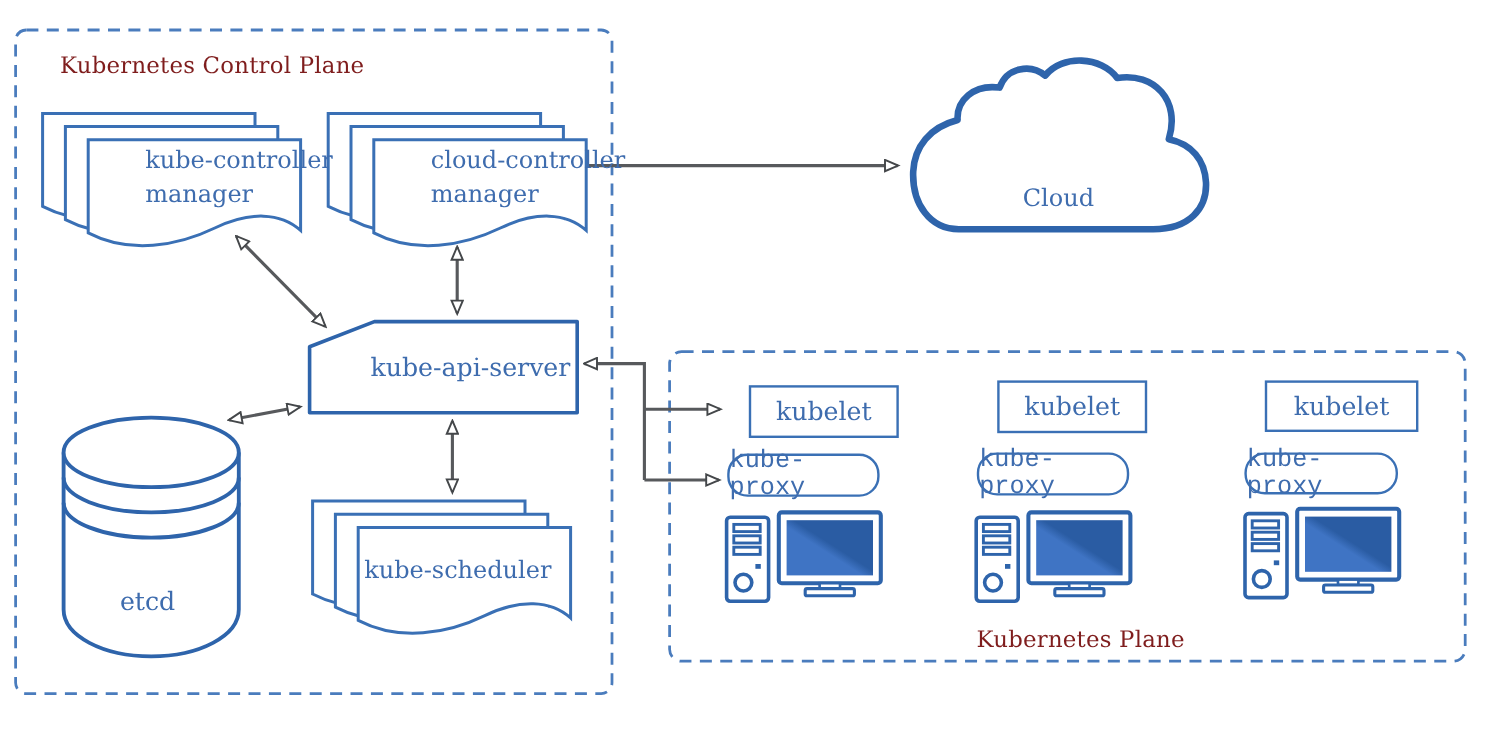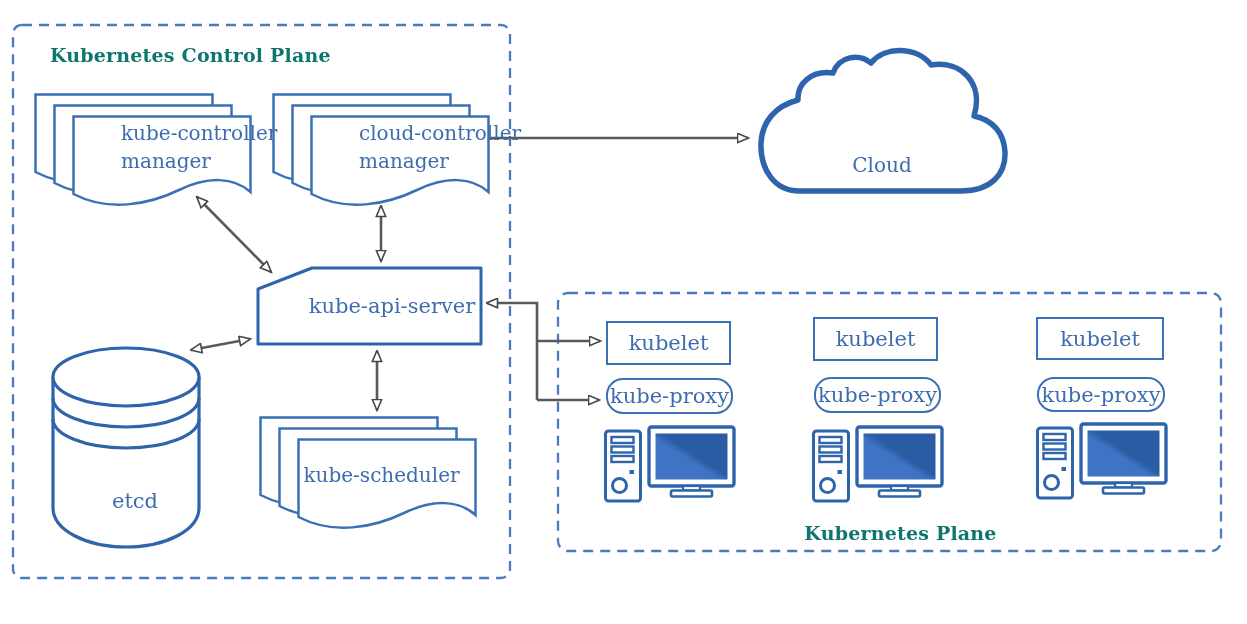--- a/index.html
+++ b/index.html
@@ -7,37 +7,37 @@
     position:relative;
     width:1247px;height:624px;
     background:#ffffff;
     font-family:"DejaVu Serif","Liberation Serif",serif;
     overflow:hidden;
   }
   .layer{position:absolute;left:0;top:0;}
   .txt{position:absolute;color:#3e6cae;}
   .heading{
     position:absolute;
-    color:#0f766e;
-    font-weight:bold;
+    color:#7f1d1d;
+    font-weight:normal;
     font-size:19px;
     letter-spacing:0.2px;
   }
   .doc-label{font-size:20px;line-height:28px;margin-left:41px;}
   .center{text-align:center;}
   .pillbox{
     position:absolute;
     box-sizing:border-box;
     background:#ffffff;
     border:2.5px solid #3a70b5;
     display:flex;align-items:center;justify-content:center;
     color:#3e6cae;font-size:21px;
   }
-  .kubelet{border-radius:0;}
-  .kubeproxy{border-radius:17px;}
+  .kubelet{border-radius:0;margin-left:18px;}
+  .kubeproxy{border-radius:17px;font-family:Liberation Mono, monospace;}
 </style>
 </head>
 <body>
 
 <div class="canvas">
 
   <svg class="layer" width="1247" height="624" viewBox="0 0 1247 624">
     <defs>
 
       <path id="docshape" d="M1.5,1.5 H178.5 V77 C162,62 136,61 107,75 C76,90 36,97 1.5,79 Z"></path>
@@ -129,21 +129,21 @@
     <div>manager</div>
   </div>
 
   <div class="txt doc-label" style="left:318px;top:119px;width:168px;">
     <div>cloud-controller</div>
     <div>manager</div>
   </div>
 
   <div class="txt center" style="left:260px;top:294px;width:264px;font-size:21px;">kube-api-server</div>
 
-  <div class="txt center" style="left:53px;top:489px;width:140px;font-size:21px;margin-left:12px;">etcd</div>
+  <div class="txt center" style="left:53px;top:489px;width:140px;font-size:21px;">etcd</div>
 
   <div class="txt center" style="left:301px;top:463px;width:161px;font-size:20px;">kube-scheduler</div>
 
   <div class="txt center" style="left:754px;top:124px;width:256px;font-size:20px;margin-top:29px;">Cloud</div>
 
   <div class="heading center" style="left:558px;top:522px;width:685px;">Kubernetes Plane</div>
 
   <div class="pillbox kubelet" style="left:606px;top:321px;width:125px;height:44px;">
     <span>kubelet</span>
   </div>

